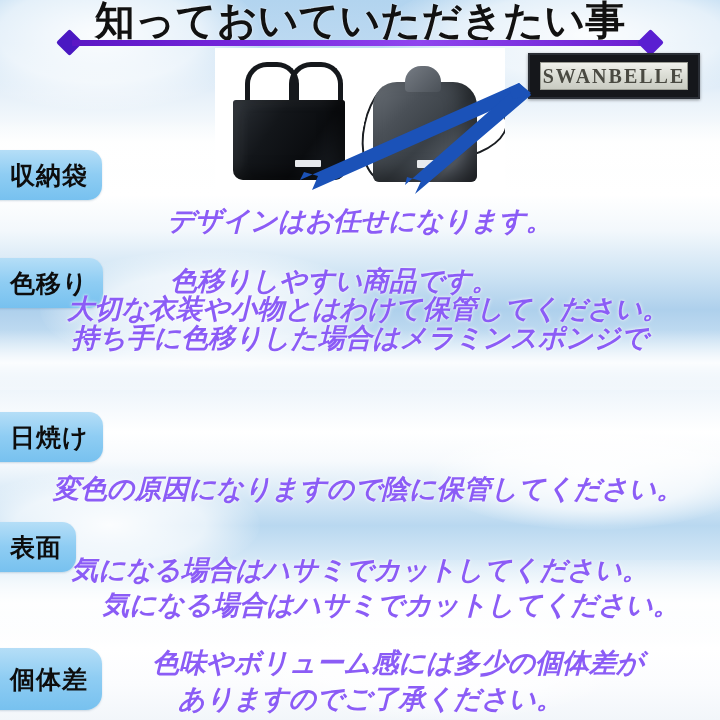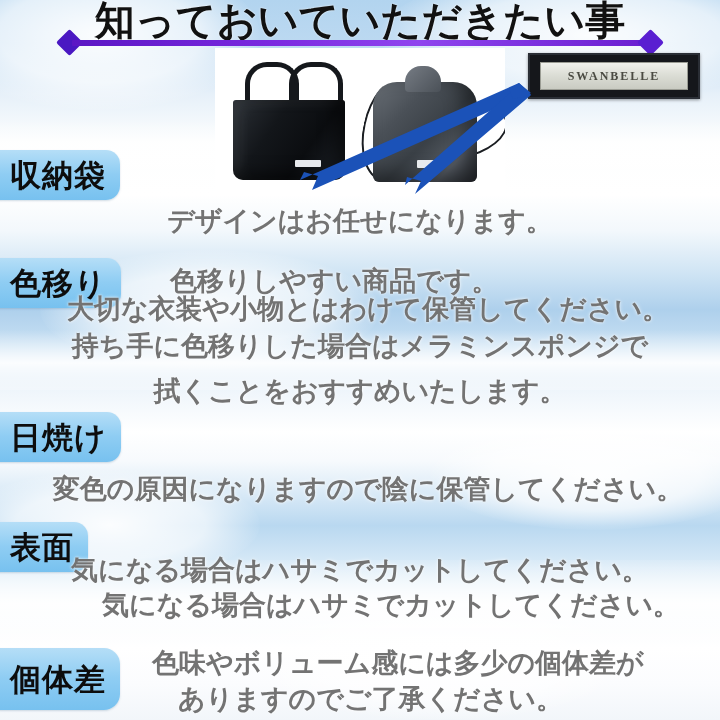--- a/index.html
+++ b/index.html
@@ -213,21 +213,21 @@
     right: 10px;
     bottom: 7px;
     background: linear-gradient(to bottom, #f0f1ec 0%, #dcdeD6 45%, #c9cbc2 100%);
     border: 1px solid #9a9c93;
     display: flex;
     align-items: center;
     justify-content: center;
   }
   .plate .brand {
     font-family: "Liberation Serif", "DejaVu Serif", serif;
-    font-size: 12px;
+    font-size: 20px;
     letter-spacing: 2px;
     color: #4a4a42;
     font-weight: bold;
     white-space: nowrap;
   }
 
   
   .arrows {
     position: absolute;
     left: 0; top: 0;
@@ -242,37 +242,38 @@
     height: 50px;
     padding: 0 14px 0 26px;
     display: flex;
     align-items: center;
     background: linear-gradient(to bottom, #b5def7 0%, #8fcdf3 48%, #77c1ef 100%);
     border-radius: 14px;
     box-shadow: 0 1px 2px rgba(80,120,150,0.25);
     box-sizing: border-box;
   }
   .badge span {
-    font-size: 31px;
+    font-size: 25px;
     font-weight: bold;
     color: #0d0d0d;
     letter-spacing: 1px;
     white-space: nowrap;
     line-height: 1;
   }
 
   
   .line {
     position: absolute;
     font-size: 27px;
     font-weight: bold;
-    color: #737373;
+    color: #8b5cf6;
     white-space: nowrap;
     line-height: 1;
     text-shadow: 0 0 2px rgba(255,255,255,0.85), 0 0 4px rgba(255,255,255,0.6);
+    font-style: italic;
   }
   .line.c { left: 0; width: 720px; text-align: center; }
 </style>
 </head>
 <body>
 
 <div id="page">
 
   <div class="sky-base"></div>
   <div class="cloud" style="left:-60px; top:-40px; width:320px; height:150px;"></div>
@@ -326,22 +327,21 @@
   <div class="badge" style="top:150px;">
     <span>収納袋</span>
   </div>
   <div class="line c" style="top:208px;">デザインはお任せになります。</div>
 
   <div class="badge" style="top:258px;">
     <span>色移り</span>
   </div>
   <div class="line" style="left:170px; top:268px;text-align:center;">色移りしやすい商品です。</div>
   <div class="line c" style="top:296px;padding-left:8px;">大切な衣装や小物とはわけて保管してください。</div>
-  <div class="line c" style="top:333px;">持ち手に色移りした場合はメラミンスポンジで</div>
-  <div class="line c" style="top:378px;">拭くことをおすすめいたします。</div>
+  <div class="line c" style="top:325px;">持ち手に色移りした場合はメラミンスポンジで</div>
 
   <div class="badge" style="top:412px;">
     <span>日焼け</span>
   </div>
   <div class="line c" style="top:476px;padding-left:8px;">変色の原因になりますので陰に保管してください。</div>
 
   <div class="badge" style="top:522px;">
     <span>表面</span>
   </div>
   <div class="line c" style="top:557px;">気になる場合はハサミでカットしてください。</div>

